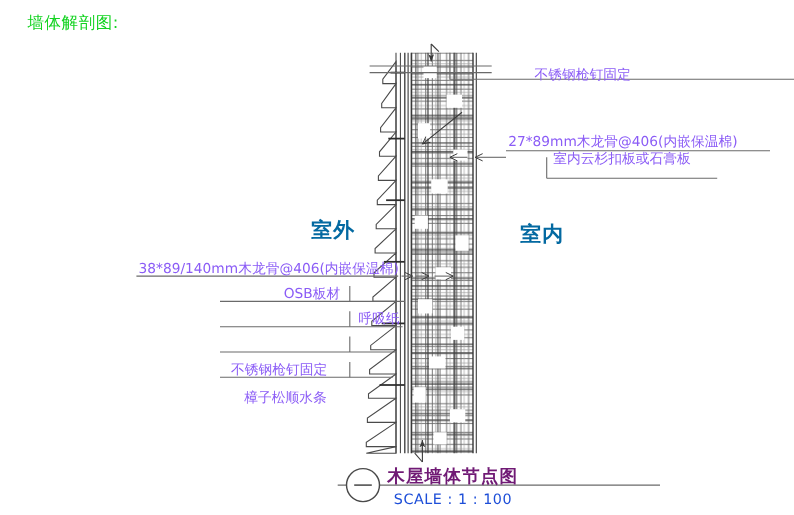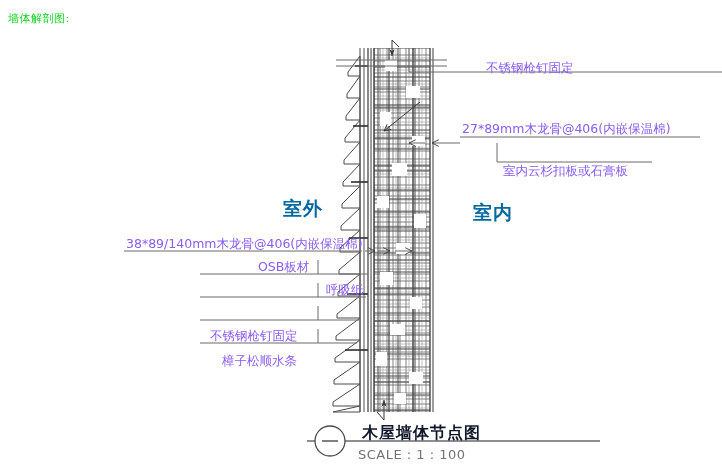--- a/index.html
+++ b/index.html
@@ -8,22 +8,22 @@
     background:#ffffff;
     font-family:"DejaVu Sans","Liberation Sans",sans-serif;
     position:relative;
     overflow:hidden;
     -webkit-font-smoothing:none;
   }
   .abs{position:absolute;}
 
   
   #doc-title{
-    left:8px;top:11px;
-    font-size:11px;
+    left:25px;top:11px;
+    font-size:15px;
     color:#13d321;
     letter-spacing:.5px;
     white-space:nowrap;
   }
 
   
   #drawing{left:0;top:0;width:722px;height:468px;}
 
   
   .room-label{
@@ -36,35 +36,35 @@
   
   .anno{
     font-size:12.5px;color:#8b5cf6;white-space:nowrap;
     line-height:14px;
   }
   .anno-r{ text-align:left; }
   .anno-l{ text-align:left; }
 
   #anno-nail{left:486px;top:61px;}
   #anno-stud-in{left:462px;top:122px;}
-  #anno-panel-in{left:503px;top:164px;}
+  #anno-panel-in{left:503px;top:137px;}
 
   #anno-stud-out{left:126px;top:237px;}
   #anno-osb{left:258px;top:260px;}
   #anno-paper{left:282px;top:283px;margin-left:44px;}
   #anno-batten{left:222px;top:306px;margin-top:48px;}
   #anno-siding{left:210px;top:329px;}
 
   
   #caption-title{
-    left:352px;top:423px;font-size:16px;color:#0f172a;
-    white-space:nowrap;font-weight:bold;letter-spacing:1px;margin-left:10px;
+    left:352px;top:423px;font-size:16px;color:#701a75;
+    white-space:nowrap;font-weight:bold;letter-spacing:1px;
   }
   #caption-scale{
-    left:358px;top:447px;font-size:13px;color:#737373;
+    left:358px;top:447px;font-size:13px;color:#1d4ed8;
     white-space:nowrap;letter-spacing:.5px;
   }
 </style>
 </head>
 <body>
 
 <div class="abs" id="doc-title">墙体解剖图:</div>
 
 <svg class="abs" id="drawing" viewBox="0 0 722 468" width="722" height="468" xmlns="http://www.w3.org/2000/svg">
 

